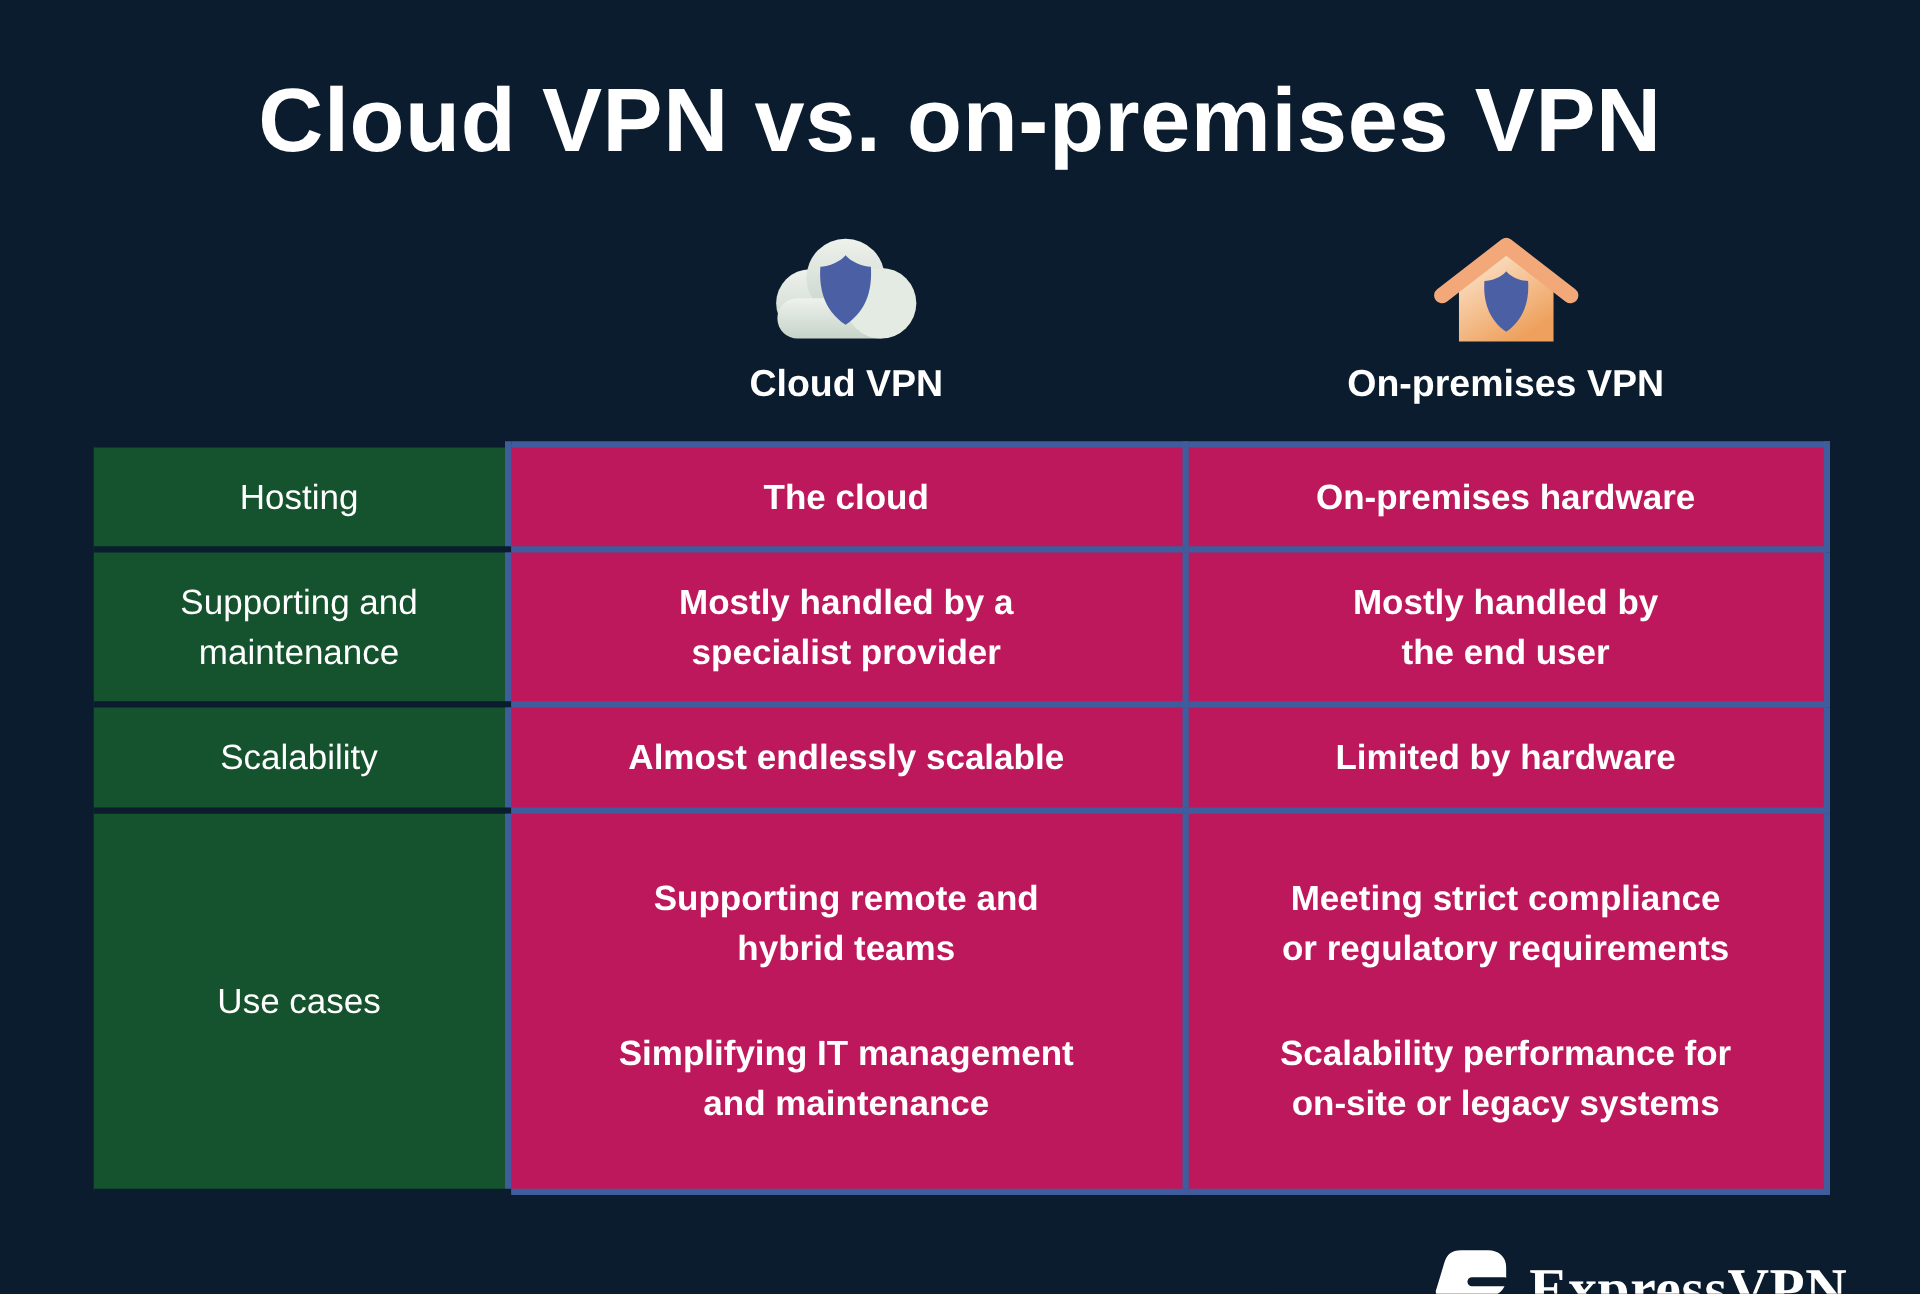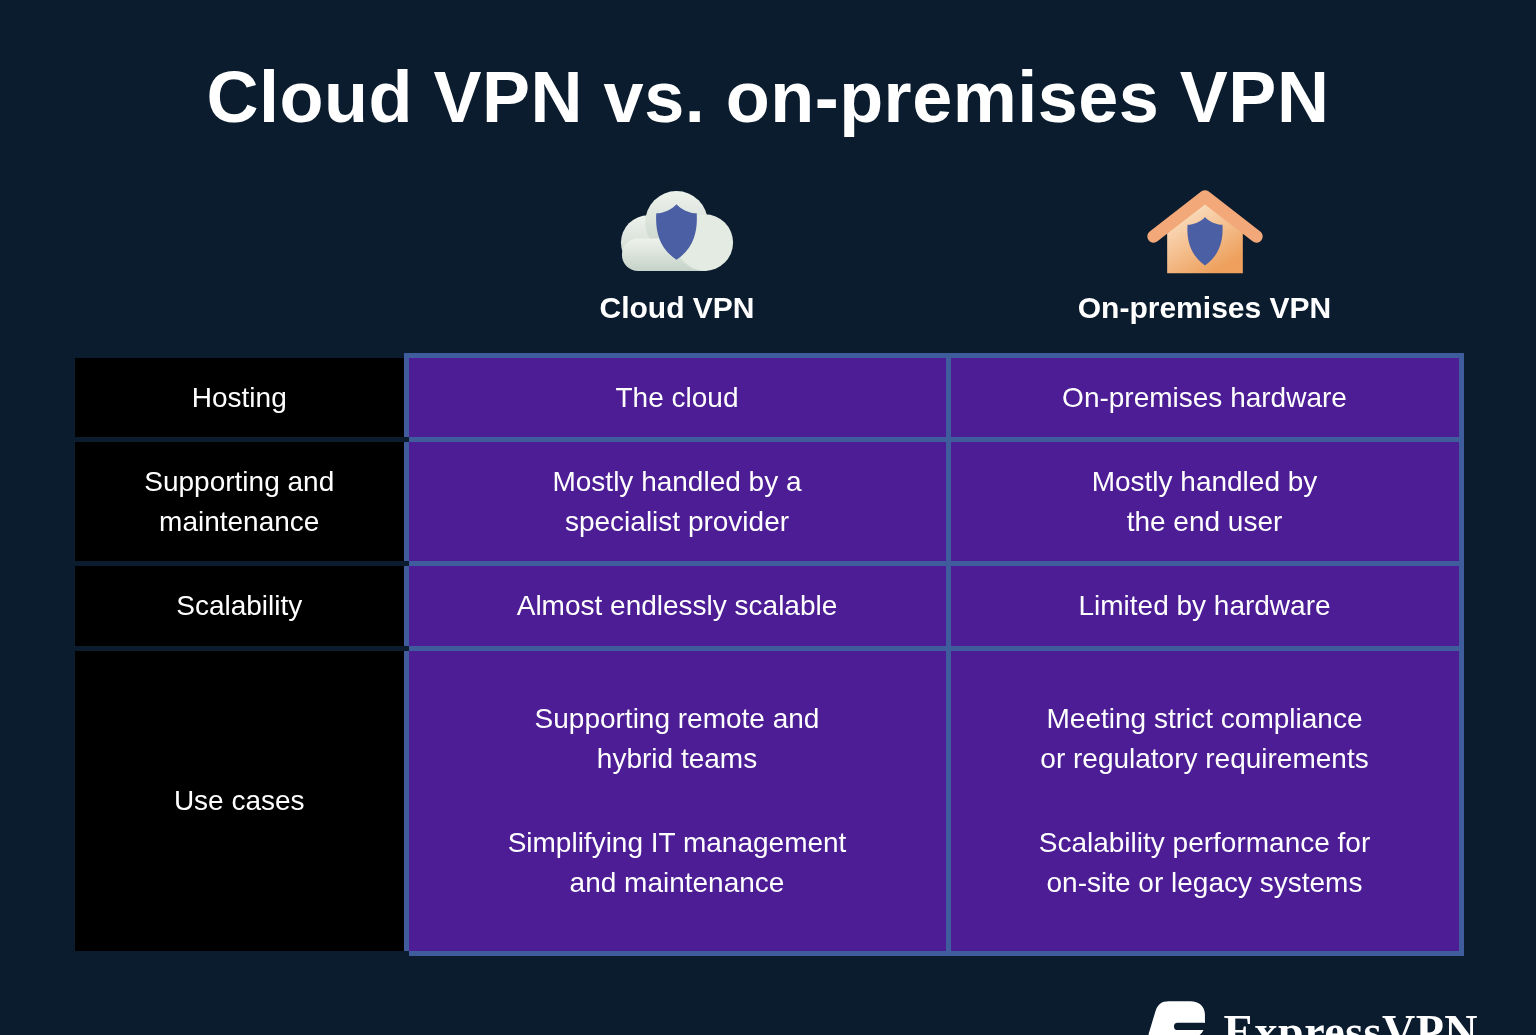--- a/index.html
+++ b/index.html
@@ -49,29 +49,30 @@
   td {
     text-align: center;
     vertical-align: middle;
     font-size: 28px;
     line-height: 40px;
     white-space: pre-line;
     color: #ffffff;
     padding: 8px 16px;
   }
   td.label-cell {
-    background: #000000;
+    background: #14532d;
     border-top: 5px solid #0a1c2e;
     border-bottom: 5px solid #0a1c2e;
     border-right: 5px solid #3f5c9c;
     margin-left: 16px;
   }
   td.content-cell {
-    background: #4c1d95;
+    background: #be185d;
     border: 5px solid #3f5c9c;
+    font-weight: bold;
   }
   tr.r1 td { height: 84px; }
   tr.r2 td { height: 124px; }
   tr.r3 td { height: 85px; }
   tr.r4 td { height: 234px; }
 
   .paras { display: flex; flex-direction: column; gap: 44px; }
   .paras div { white-space: pre-line; }
 
   

